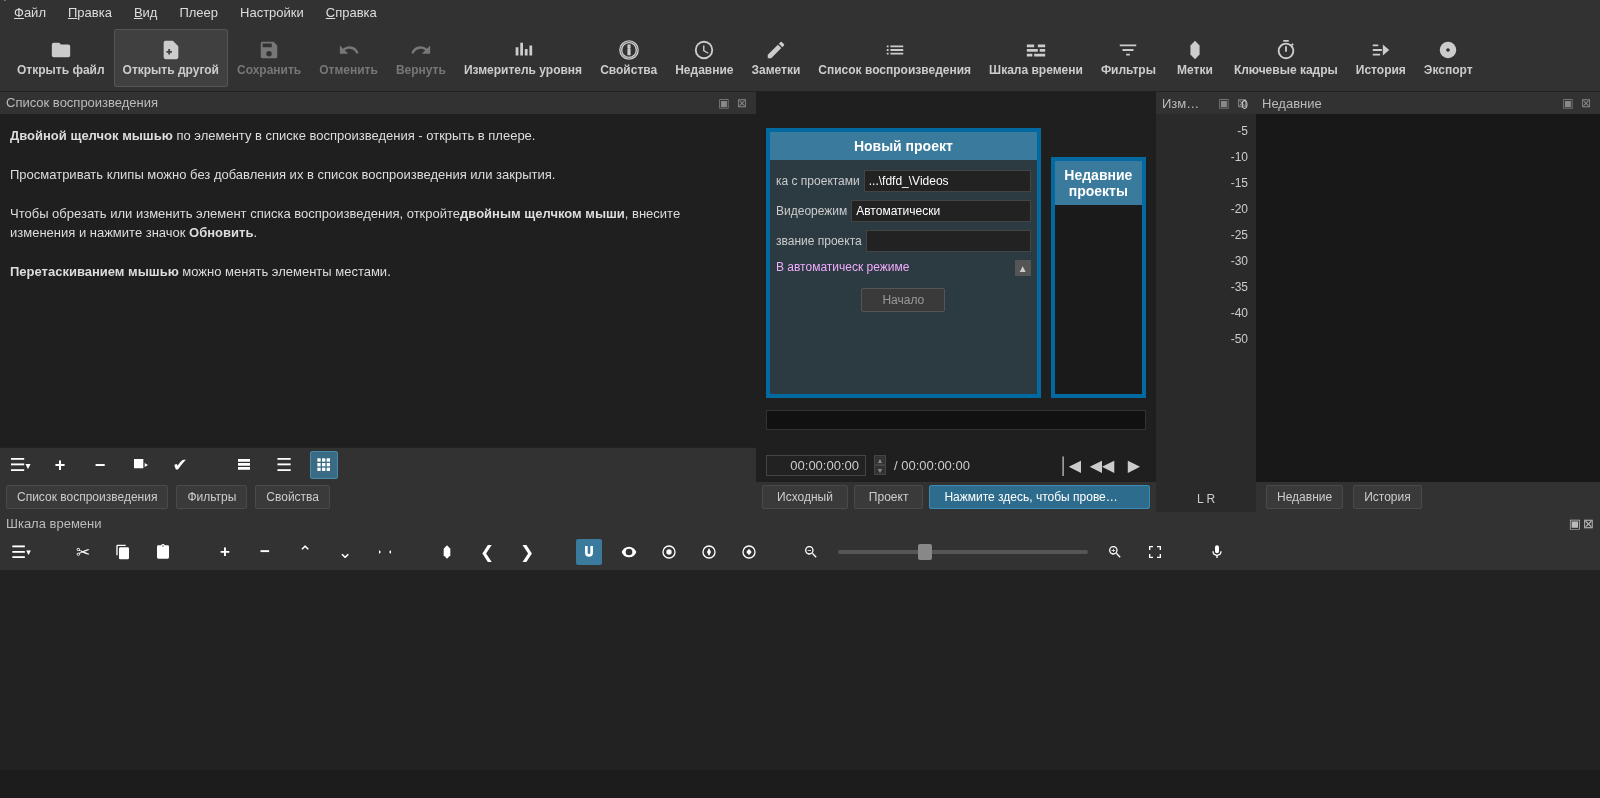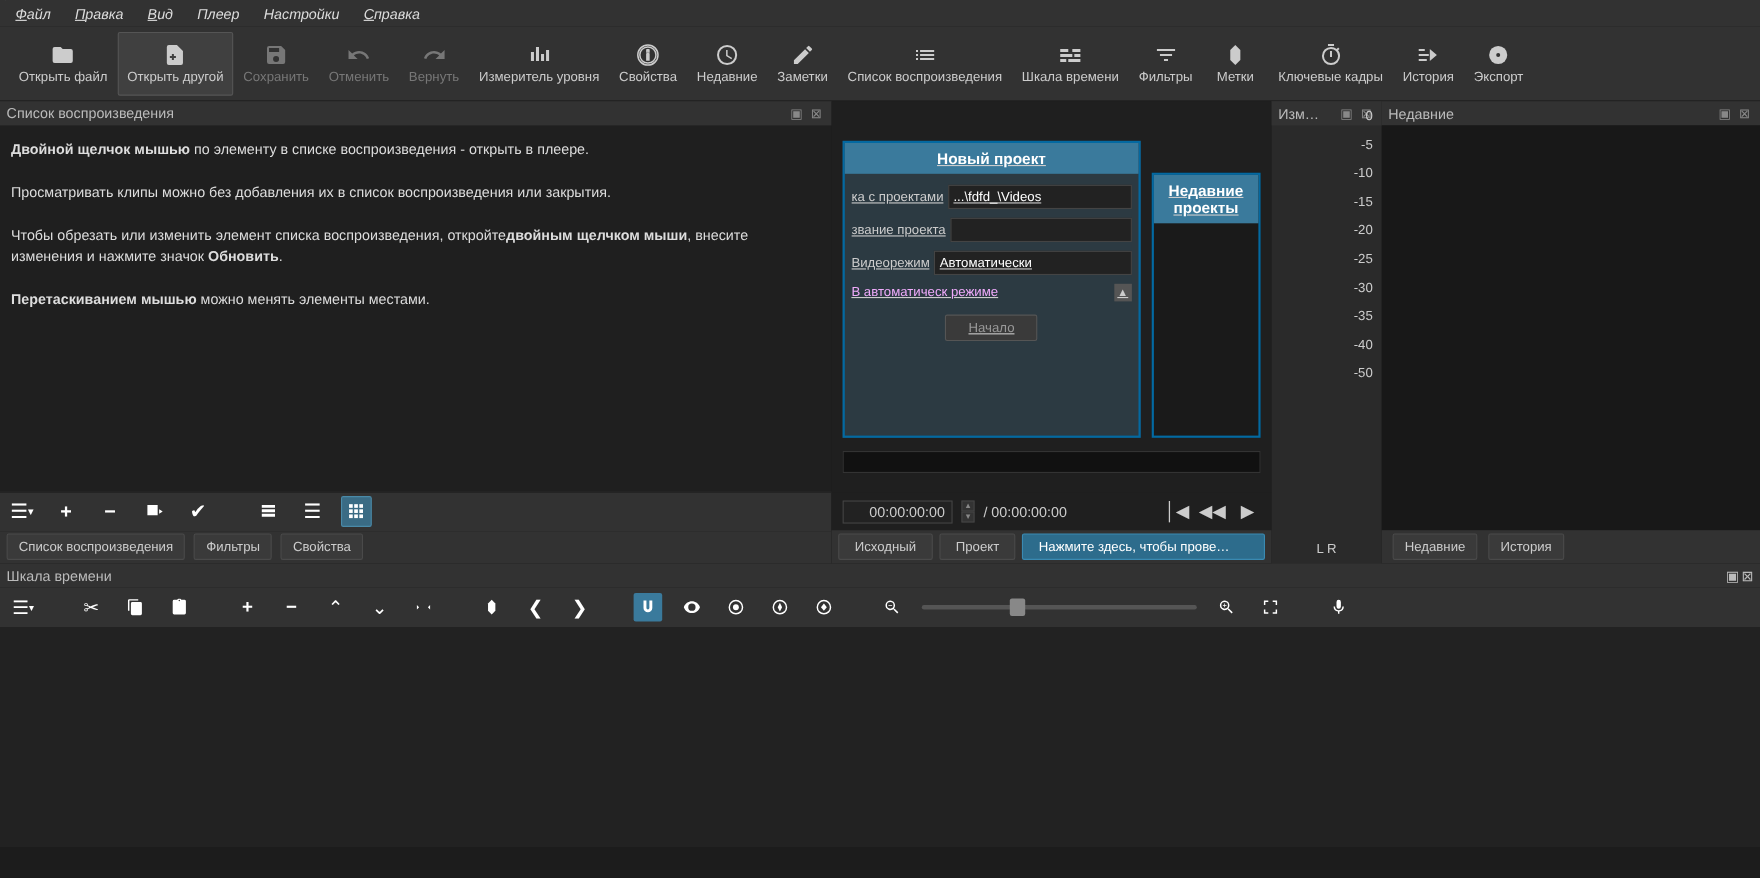--- a/index.html
+++ b/index.html
@@ -1,40 +1,40 @@
 <!DOCTYPE html>
 <html><head>
 <meta charset="utf-8">
 <style>
 * { box-sizing: border-box; margin: 0; padding: 0; font-family: "Segoe UI", Tahoma, sans-serif; }
 body { background: #1c1c1c; color: #ccc; font-size: 13px; width: 1600px; height: 798px; overflow: hidden; }
-.menubar { background: #323232; height: 24px; display: flex; align-items: center; padding: 12px 4px; gap: 2px; font-style: italic; }
+.menubar { background: #323232; height: 24px; display: flex; align-items: center; padding: 12px 4px; gap: 2px; }
 .menubar .m { padding: 2px 10px; color: #ddd; cursor: pointer; }
 .menubar .m u { text-decoration: underline; }
 .toolbar { background: #323232; height: 68px; display: flex; align-items: center; padding: 0 8px; border-bottom: 1px solid #222; }
-.tbtn { display: flex; flex-direction: column; align-items: center; justify-content: center; min-width: 60px; height: 58px; padding: 2px 8px; color: #ccc; cursor: pointer; border: 1px solid transparent; border-radius: 2px; }
+.tbtn { display: flex; flex-direction: column; align-items: center; justify-content: center; min-width: 60px; height: 58px; padding: 2px 8px; color: #ccc; cursor: pointer; border: 1px solid transparent; border-radius: 2px; font-weight: bold; }
 .tbtn.disabled { color: #777; }
 .tbtn.active { background: #404040; border: 1px solid #555; }
 .tbtn .ic { font-size: 22px; line-height: 26px; margin-bottom: 2px; display: flex; align-items: center; justify-content: center; }
 .tbtn .lbl { font-size: 12px; white-space: nowrap; }
 .panel-row { display: flex; height: 420px; }
 .panel { background: #1f1f1f; display: flex; flex-direction: column; }
 .panel-title { background: #323232; height: 22px; display: flex; align-items: center; padding: 0 6px; color: #bbb; font-size: 13px; }
 .panel-title .sp { margin-left: auto; display: flex; gap: 2px; }
 .panel-title .pic { width: 16px; height: 16px; display: inline-flex; align-items: center; justify-content: center; color: #888; font-size: 12px; cursor: pointer; }
 .playlist { width: 756px; }
 .playlist-body { padding: 12px 10px; color: #ddd; line-height: 1.5; font-size: 13px; height: 340px; overflow: hidden; }
 .playlist-toolbar { background: #323232; height: 36px; display: flex; align-items: center; padding: 0 6px; gap: 12px; border-top: 1px solid #222; }
 .plbtn { width: 28px; height: 28px; display: flex; align-items: center; justify-content: center; color: #fff; font-size: 18px; cursor: pointer; border-radius: 2px; }
 .plbtn.sel { background: #3a6b84; border: 1px solid #4a8aa8; }
 .tabs-row { background: #323232; height: 30px; display: flex; align-items: center; padding: 0 6px; gap: 8px; }
 .tab { padding: 4px 10px; background: #3a3a3a; border: 1px solid #4a4a4a; border-radius: 2px; color: #ccc; cursor: pointer; font-size: 12px; }
 .viewer { width: 400px; background: #1f1f1f; display: flex; flex-direction: column; }
 .viewer-top { flex: 1; display: flex; gap: 10px; padding: 36px 10px 10px 10px; }
-.proj-panel { flex: 1; border: 2px solid #0369a1; background: #2c3a42; display: flex; flex-direction: column; text-decoration: underline; }
+.proj-panel { flex: 1; border: 4px solid #0369a1; background: #2c3a42; display: flex; flex-direction: column; }
 .proj-panel.recent { background: #1a1a1a; margin-top: 29px; }
 .proj-head { background: #3a7a9c; color: #fff; text-align: center; padding: 6px; font-weight: bold; font-size: 14px; }
 .proj-body { padding: 10px 6px; display: flex; flex-direction: column; gap: 8px; flex: 1; }
 .prow { display: flex; align-items: center; gap: 4px; font-size: 12px; color: #ccc; }
 .prow .plabel { flex: 0 0 auto; white-space: nowrap; overflow: hidden; }
 .prow input, .prow .pval { flex: 1; min-width: 0; background: #222; border: 1px solid #444; color: #ffffff; padding: 3px 4px; font-size: 12px; white-space: nowrap; overflow: hidden; }
 .prow .desc { font-size: 12px; color: #f0abfc; line-height: 1.3; }
 .scrollup { width: 16px; height: 16px; background: #555; color: #ccc; display: flex; align-items: center; justify-content: center; font-size: 10px; margin-left: auto; }
 .start-btn { background: #3a3a3a; border: 1px solid #555; color: #999; padding: 4px 20px; border-radius: 2px; margin: 4px auto 0; cursor: pointer; font-size: 12px; }
 .scrub { height: 40px; padding: 2px 10px; display: flex; flex-direction: column; }
@@ -272,26 +272,26 @@
   <div class="viewer">
     <div class="viewer-top">
       <div class="proj-panel">
         <div class="proj-head">Новый проект</div>
         <div class="proj-body">
           <div class="prow">
             <span class="plabel">ка с проектами</span>
             <span class="pval">...\fdfd_\Videos</span>
           </div>
           <div class="prow">
+            <span class="plabel">Видеорежим</span>
+            <span class="pval">Автоматически</span>
+          </div>
+          <div class="prow">
             <span class="plabel">звание проекта</span>
             <input type="text" style="">
-          </div>
-          <div class="prow">
-            <span class="plabel">Видеорежим</span>
-            <span class="pval">Автоматически</span>
           </div>
           <div class="prow" style="align-items:flex-start">
             <span class="desc">В автоматическ режиме</span>
             <span class="scrollup">▲</span>
           </div>
           <button class="start-btn">Начало</button>
         </div>
       </div>
       <div class="proj-panel recent">
         <div class="proj-head">Недавние проекты</div>

